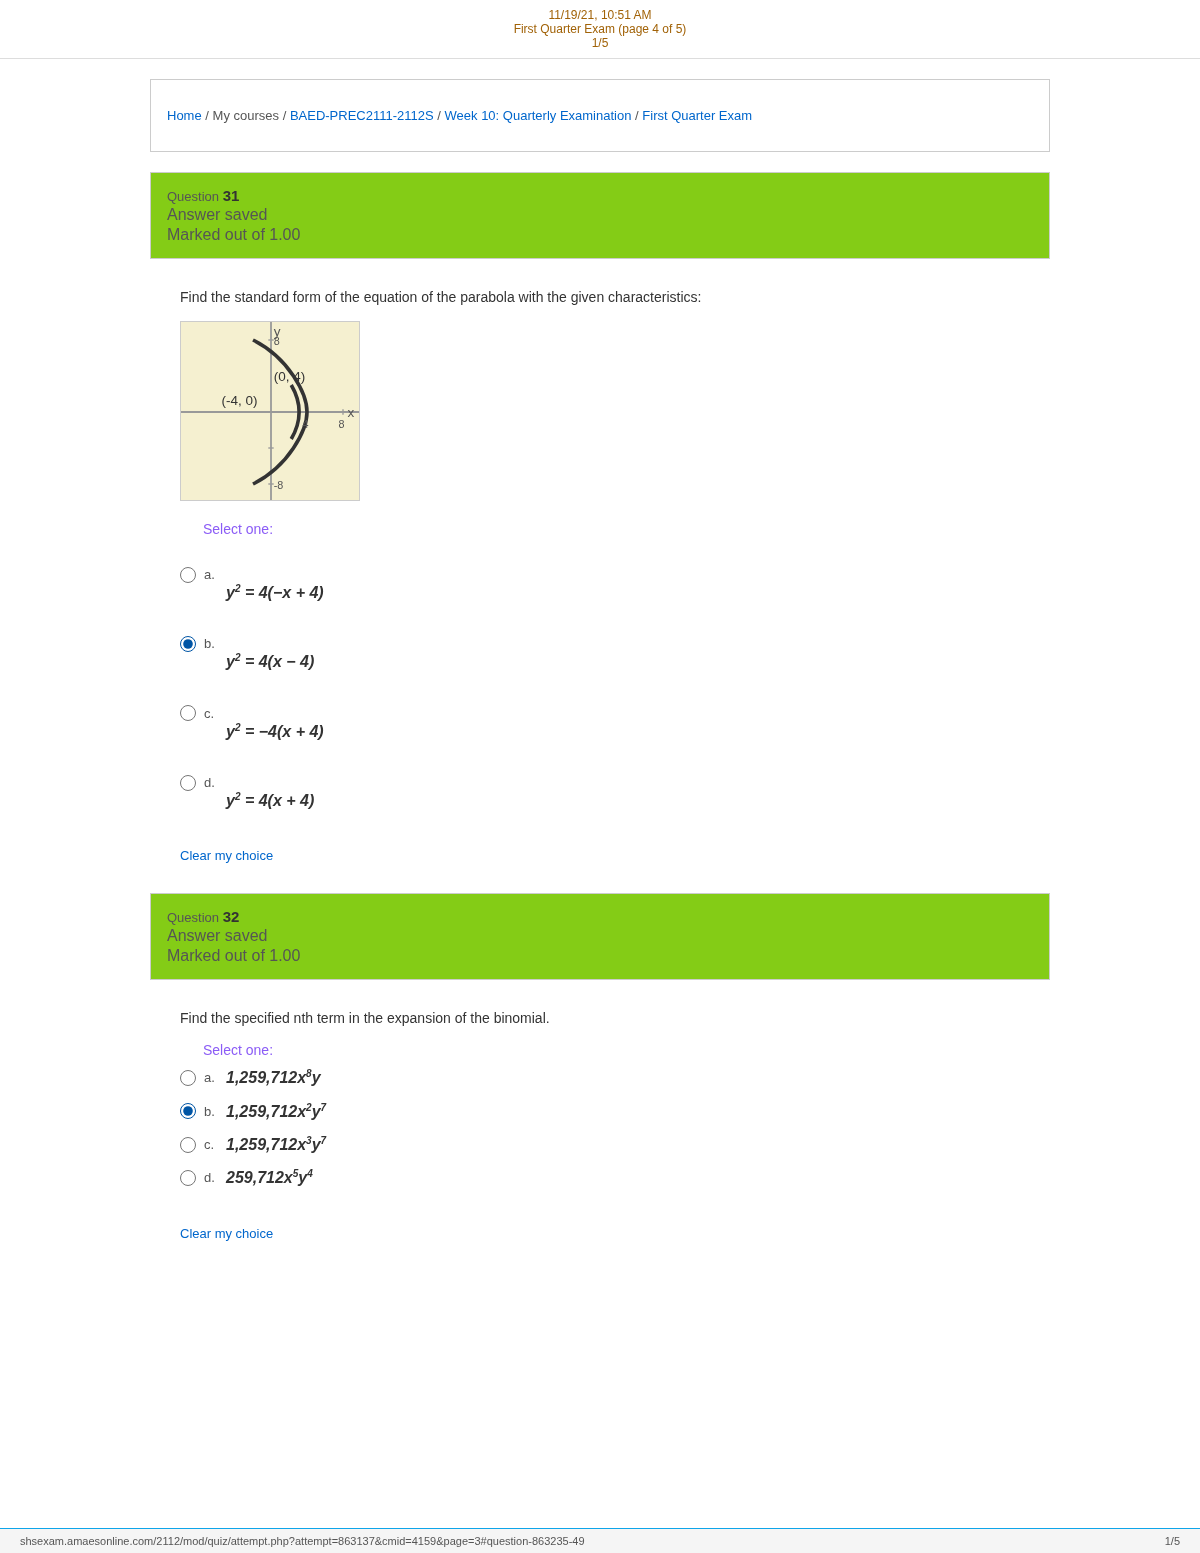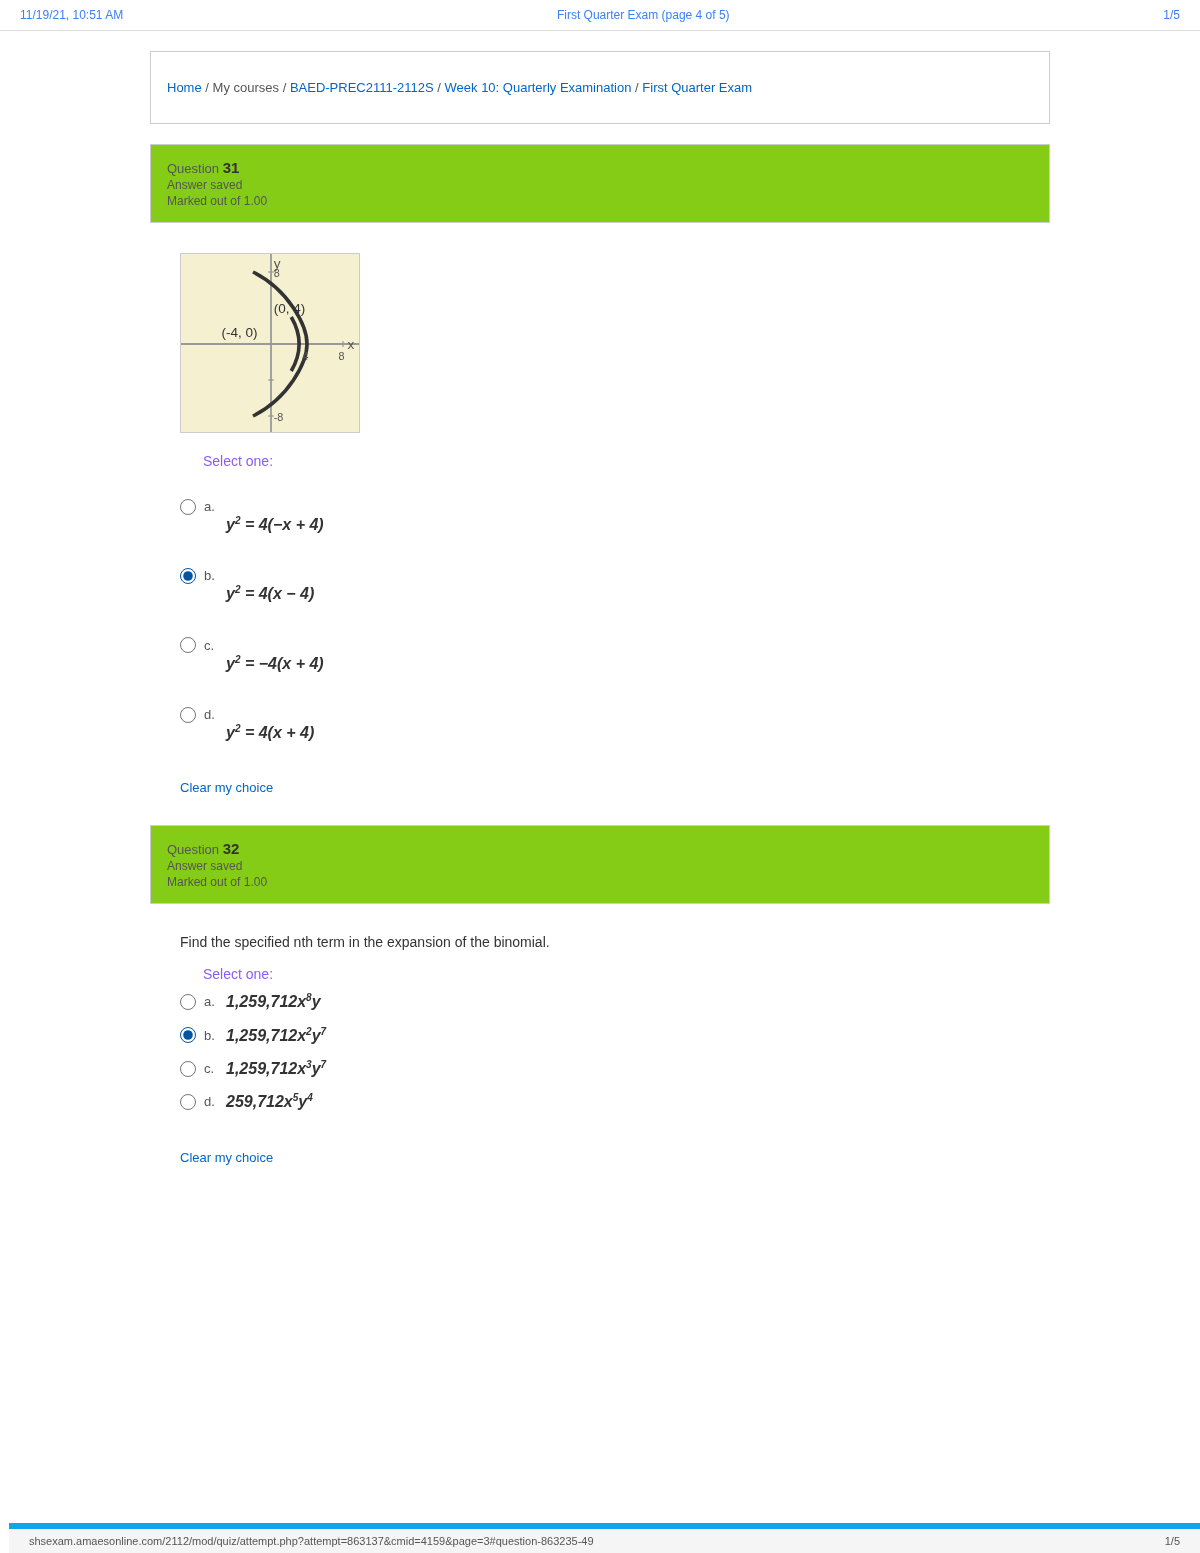--- a/index.html
+++ b/index.html
@@ -8,22 +8,23 @@
       font-size: 14px;
       color: #333;
       background: #fff;
     }
     .page-header {
       display: flex;
       justify-content: space-between;
       align-items: center;
       padding: 8px 20px;
       font-size: 12px;
-      color: #3b82f6;
+      color: #a16207;
       border-bottom: 1px solid #ddd;
+      flex-direction: column;
     }
     .main-content {
       max-width: 960px;
       margin: 0 auto;
       padding: 20px 30px;
     }
     .breadcrumb {
       border: 1px solid #ccc;
       padding: 28px 16px;
       margin-bottom: 20px;
@@ -44,21 +45,21 @@
     }
     .question-label {
       font-size: 13px;
       color: #555;
     }
     .question-label strong {
       color: #333;
       font-size: 15px;
     }
     .question-status {
-      font-size: 12px;
+      font-size: 16px;
       color: #555;
       margin-top: 2px;
     }
 
     .question-body {
       padding: 10px 30px 30px 30px;
     }
     .question-text {
       margin-bottom: 16px;
       font-size: 14px;
@@ -123,24 +124,24 @@
       margin-top: 36px;
     }
     sup {
       font-size: 10px;
       vertical-align: super;
     }
 
     .footer-bar {
       position: fixed;
       bottom: 0;
-      left: 9px;
+      left: 0;
       right: 0;
       background: #f5f5f5;
-      border-top: 6px solid #0ea5e9;
+      border-top: 1px solid #0ea5e9;
       padding: 6px 20px;
       font-size: 11px;
       color: #555;
       display: flex;
       justify-content: space-between;
     }
   </style>
 </head>
 <body>
 
@@ -166,20 +167,21 @@
 
   <div class="question-card">
     <div class="question-label">
       Question <strong>31</strong>
     </div>
     <div class="question-status">Answer saved</div>
     <div class="question-status">Marked out of 1.00</div>
   </div>
 
   <div class="question-body">
+    <div class="question-text">Find the standard form of the equation of the parabola with the given characteristics:</div>
 
     
     <div class="parabola-image">
       <svg class="graph-svg" viewBox="-10 -10 20 20">
 
         <rect x="-10" y="-10" width="20" height="20" fill="#f5f0d0"></rect>
 
         <line x1="-10" y1="0" x2="10" y2="0" stroke="#999" stroke-width="0.2"></line>
         <line x1="0" y1="-10" x2="0" y2="10" stroke="#999" stroke-width="0.2"></line>
 

